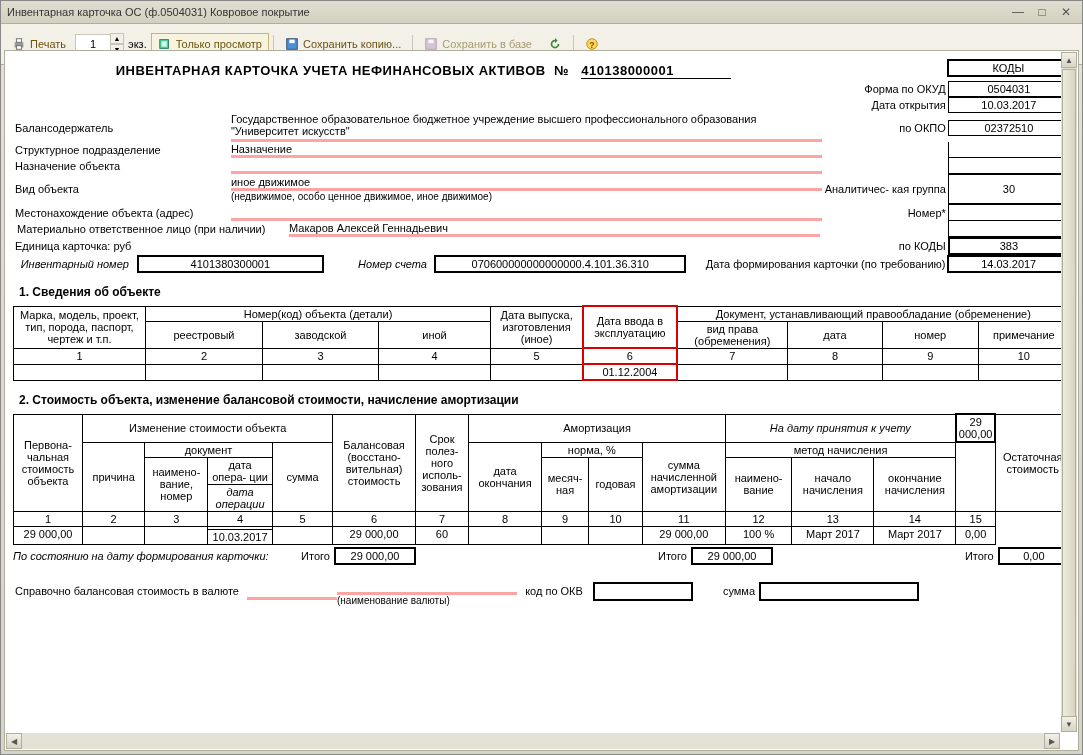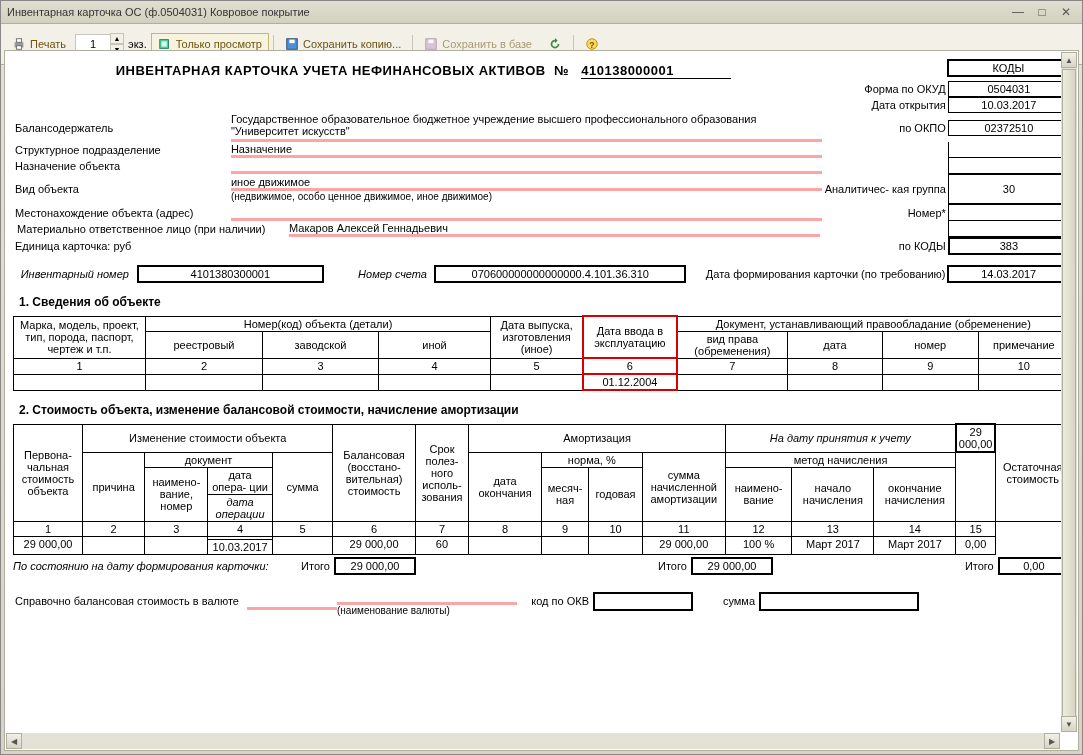--- a/index.html
+++ b/index.html
@@ -232,21 +232,21 @@
         <tr>
           <td class="lbl" colspan="2">Единица карточка: руб</td>
           <td class="rlabel lbl">по КОДЫ</td>
           <td>
                 <div class="box-thin" style="border-width:2px">383</div>
               </td>
         </tr>
       </tbody>
         </table>
 
-      <table style="width:100%;margin-top:10px">
+      <table style="width:100%;">
         <tbody>
             <tr>
           <td class="small-it" style="width:130px;text-align:center">Инвентарный номер</td>
           <td style="width:200px">
                 <div class="box">4101380300001</div>
               </td>
           <td style="width:30px"></td>
           <td class="small-it" style="width:90px;text-align:center">Номер счета</td>
           <td style="width:260px">
                 <div class="box">070600000000000000.4.101.36.310</div>
@@ -429,21 +429,21 @@
         <tbody>
             <tr>
           <td class="lbl" style="width:230px">Справочно балансовая стоимость в валюте</td>
           <td style="width:90px">
                 <div class="thin-line" style="min-height:15px"></div>
               </td>
           <td style="width:180px">
             <div class="thin-line" style="min-height:15px"></div>
             <div class="subcap">(наименование валюты)</div>
           </td>
-          <td class="lbl" style="width:70px;text-align:right;padding-right:4px">код по ОКВ</td>
+          <td class="lbl" style="width:70px;text-align:center;padding-right:4px">код по ОКВ</td>
           <td style="width:100px">
                 <div class="box-thin" style="min-height:13px;border-width:2px"></div>
               </td>
           <td class="lbl" style="width:60px;text-align:right;padding-right:4px">сумма</td>
           <td style="width:160px">
                 <div class="box-thin" style="min-height:13px;border-width:2px"></div>
               </td>
           <td></td>
         </tr>
       </tbody>

